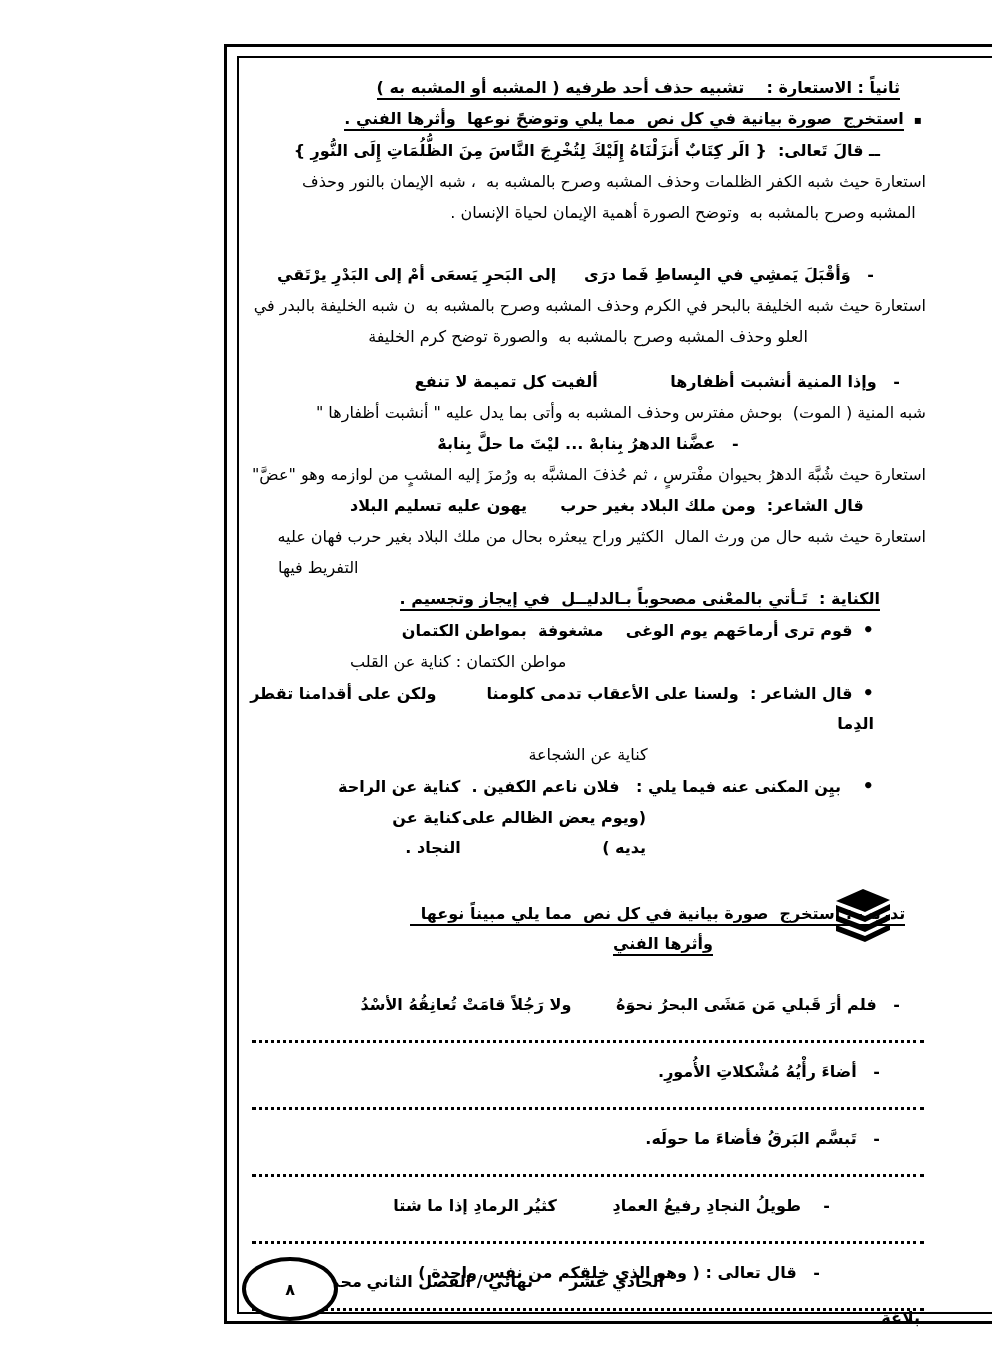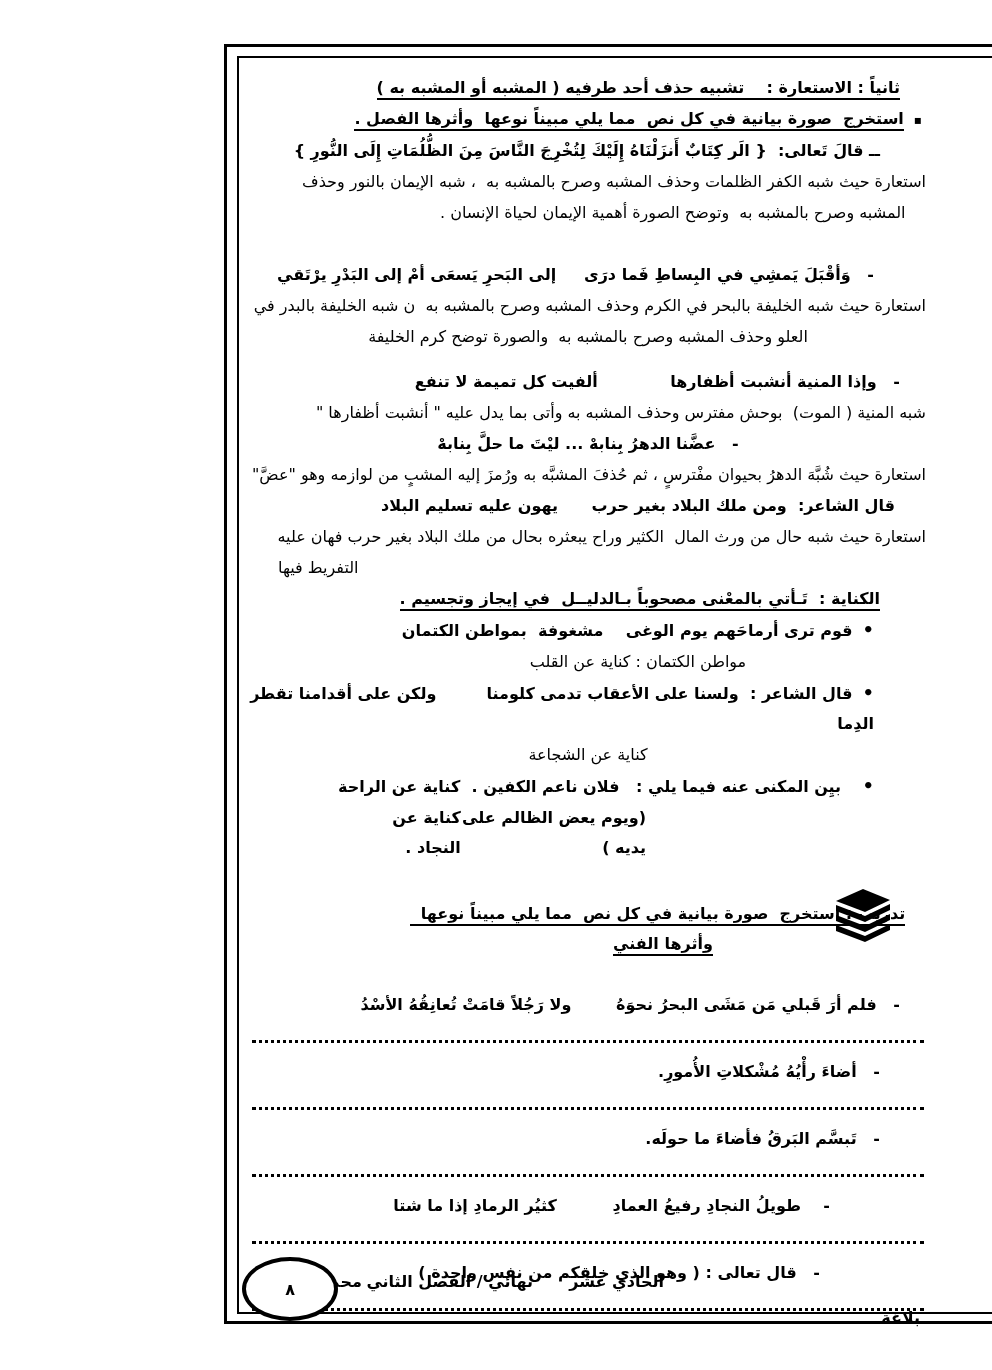--- a/index.html
+++ b/index.html
@@ -10,22 +10,22 @@
   .inner-frame{position:absolute;left:53px;top:56px;width:883px;height:1258px;
         border:2px solid #000;box-sizing:border-box;}
   .content{position:absolute;left:66px;right:66px;top:72px;}
 
   .line{direction:rtl;white-space:pre-wrap;font-size:16px;line-height:30px;min-height:30px;
         margin-top:1px;text-align:right;}
   .b{font-weight:bold;}
   .u{border-bottom:2.5px solid #000;padding-bottom:1px;}
   .r0{padding-right:4px;} .r1{padding-right:26px;} .r2{padding-right:46px;}
   .r3{padding-right:52px;} .r4{padding-right:96px;} .r5{padding-right:106px;}
-  .c0{text-align:center;} .cR1{text-align:center;padding-left:100px;}
-  .cR2{text-align:left;padding-left:190px;}
+  .c0{text-align:center;} .cR1{text-align:left;padding-left:100px;}
+  .cR2{text-align:center;padding-left:190px;}
   .l1{text-align:left;padding-left:28px;}
   .gap1{margin-top:32px;} .gap2{margin-top:15px;} .gap3{margin-top:36px;}
   .vsp{margin-top:10px;}
   .split{display:flex;justify-content:space-between;align-items:baseline;}
   .split21{padding-right:52px;padding-left:88px;}
   .split22{padding-right:280px;padding-left:108px;}
   .tr-head{text-align:center;padding-left:150px;position:relative;}
   .bullet{margin-left:10px;} .bsq{font-size:12px;} .bdot{font-size:18px;}
   .dotted{border-bottom:3px dotted #000;height:0;margin:20px 2px 14px 2px;}
   .books{position:absolute;right:10px;top:-40px;}
@@ -37,21 +37,21 @@
 </style>
 </head>
 <body>
 
 <div class="page">
   <div class="outer-frame"></div>
   <div class="inner-frame"></div>
 
   <div class="content">
       <div class="line r1 b"><span class="txt u">ثانياً : الاستعارة :    تشبيه حذف أحد طرفيه ( المشبه أو المشبه به )</span></div>
-      <div class="line r0 b"><span class="bullet bsq">▪</span><span class="txt u">استخرج  صورة بيانية في كل نص  مما يلي مبيناً نوعها  وأثرها الفصل .</span></div>
+      <div class="line r0 b"><span class="bullet bsq">▪</span><span class="txt u">استخرج  صورة بيانية في كل نص  مما يلي وتوضحً نوعها  وأثرها الفني .</span></div>
       <div class="line r2 b"><span class="txt">ــ قالَ تَعالى:  { الَر كِتَابٌ أَنزَلْنَاهُ إِلَيْكَ لِتُخْرِجَ النَّاسَ مِنَ الظُّلُمَاتِ إِلَى النُّورِ }</span></div>
       <div class="line "><span class="txt">استعارة حيث شبه الكفر الظلمات وحذف المشبه وصرح بالمشبه به  ، شبه الإيمان بالنور وحذف</span></div>
       <div class="line cR2"><span class="txt">المشبه وصرح بالمشبه به  وتوضح الصورة أهمية الإيمان لحياة الإنسان .</span></div>
       <div class="line r3 gap1 b"><span class="txt">-   وَأقْبَلَ يَمشِي في البِساطِ فَما درَى     إلى البَحرِ يَسعَى أمْ إلى البَدْرِ يرْتَقي</span></div>
       <div class="line "><span class="txt">استعارة حيث شبه الخليفة بالبحر في الكرم وحذف المشبه وصرح بالمشبه به  ن شبه الخليفة بالبدر في</span></div>
       <div class="line c0"><span class="txt">العلو وحذف المشبه وصرح بالمشبه به  والصورة توضح كرم الخليفة</span></div>
       <div class="line r1 gap2 b"><span class="txt">-   وإذا المنية أنشبت أظفارها             ألفيت كل تميمة لا تنفع</span></div>
       <div class="line "><span class="txt">شبه المنية ( الموت)  بوحش مفترس وحذف المشبه به وأتى بما يدل عليه " أنشبت أظفارها "</span></div>
       <div class="line c0 b"><span class="txt">-   عضَّنا الدهرُ بِنابهْ ... ليْتَ ما حلَّ بِنابهْ</span></div>
       <div class="line "><span class="txt">استعارة حيث شُبَّهَ الدهرُ بحيوان مفْترسٍ ، ثم حُذفَ المشبَّه به ورُمزَ إليه المشبٍ من لوازمه وهو "عضَّ"</span></div>

